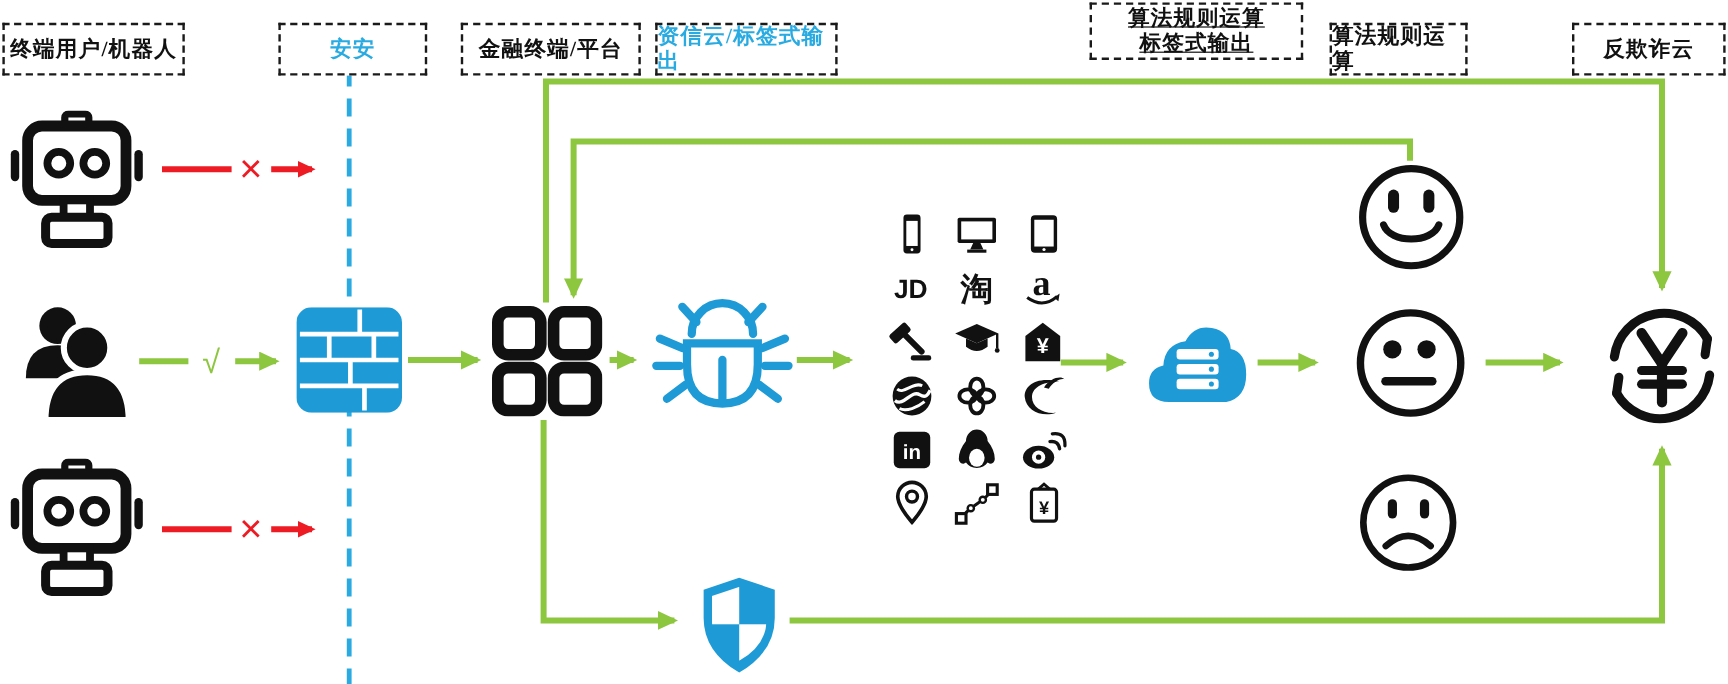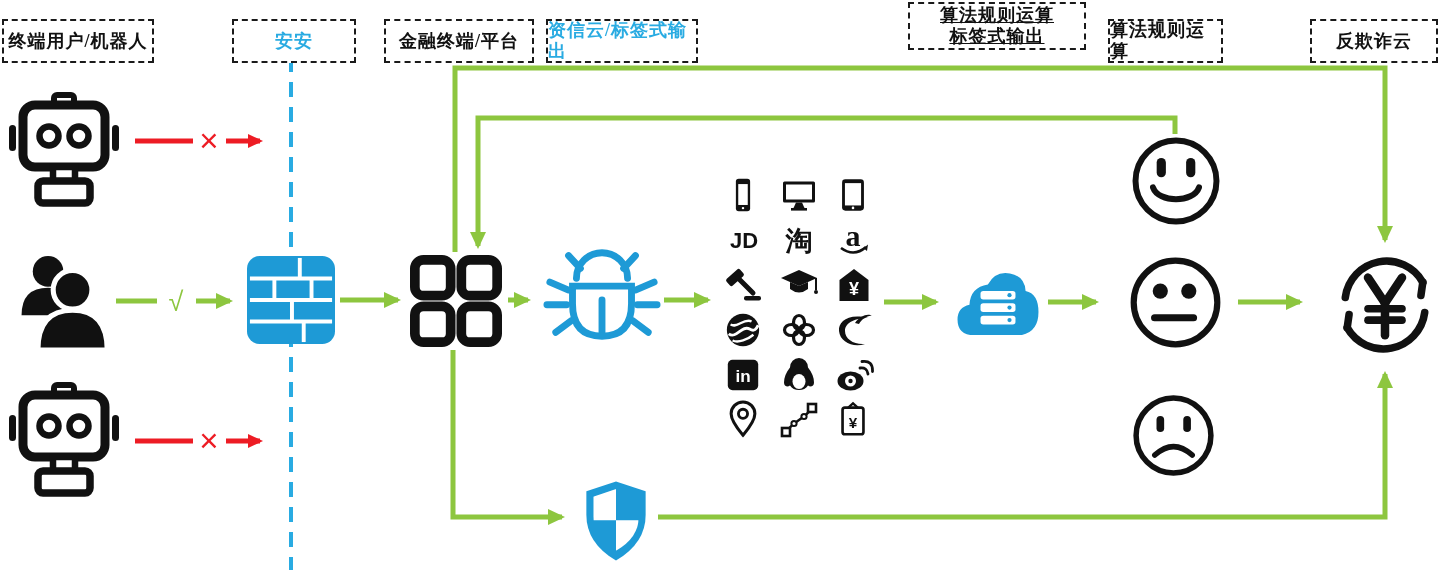--- a/index.html
+++ b/index.html
@@ -30,21 +30,21 @@
 
   .icon{position:absolute;}
   #connectors{position:absolute;left:0;top:0;z-index:0;}
   .icon,#datagrid{z-index:2;}
 
   
   #datagrid{
     position:absolute;left:724px;top:166px;
     display:grid;grid-template-columns:repeat(3,55px);grid-template-rows:repeat(6,45px);
   }
-  .cell{display:flex;align-items:center;justify-content:flex-start;margin-top:12px;}
+  .cell{display:flex;align-items:center;justify-content:flex-end;margin-top:12px;}
   .glyphtxt{font-family:"Liberation Sans",sans-serif;font-weight:bold;fill:#111;}
   .serifglyph{font-family:"Liberation Serif","DejaVu Serif",serif;font-weight:bold;fill:#111;}
 </style>
 </head>
 <body>
 
 <div id="canvas">
 
   <svg id="connectors" width="1440" height="570" viewBox="0 0 1440 570">
     <defs>

